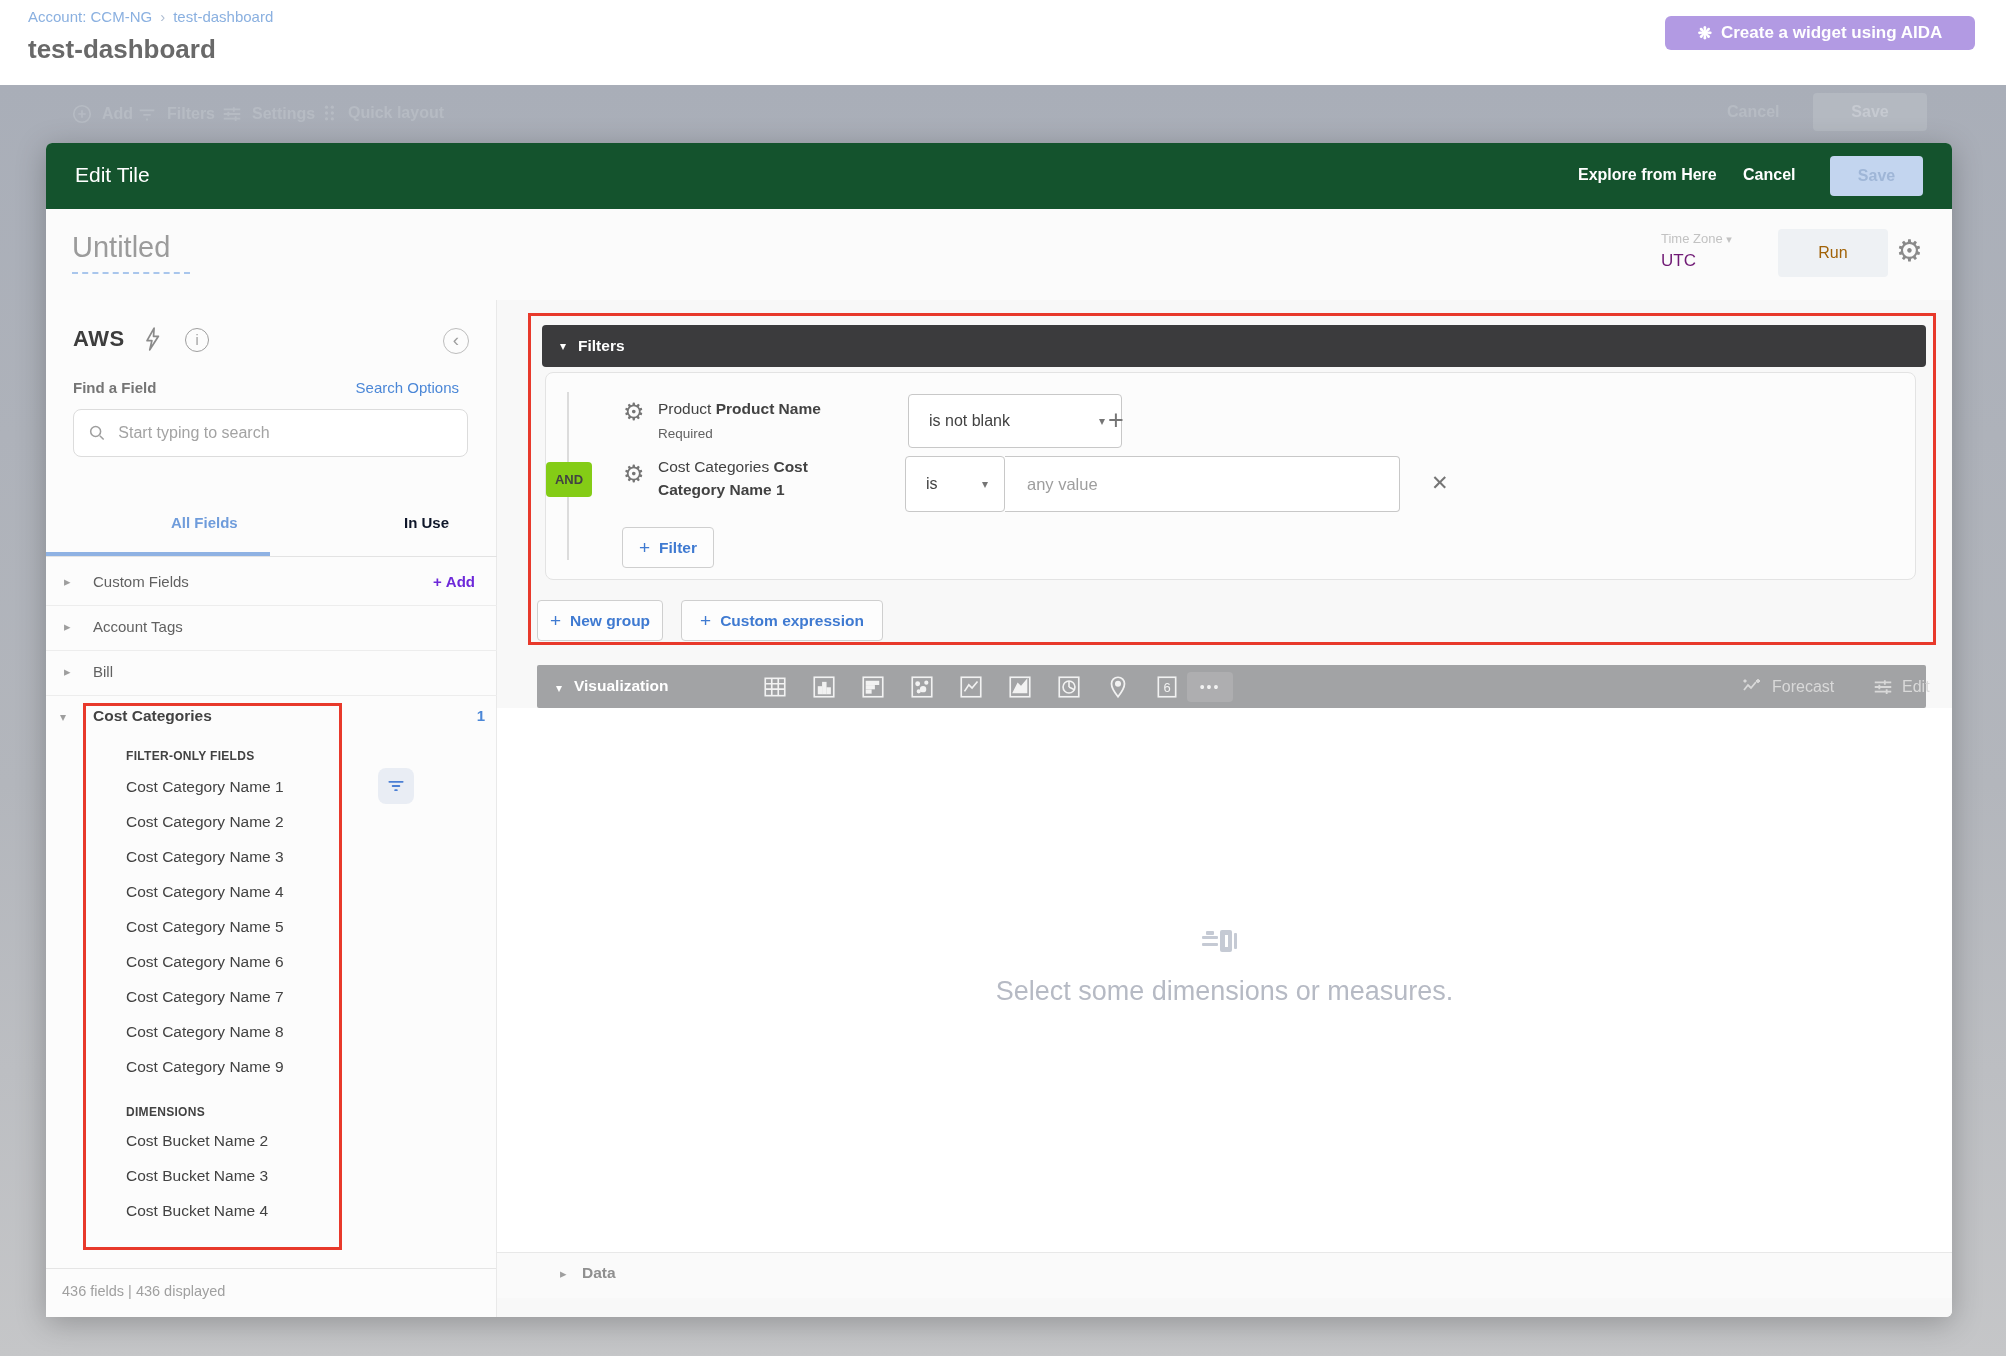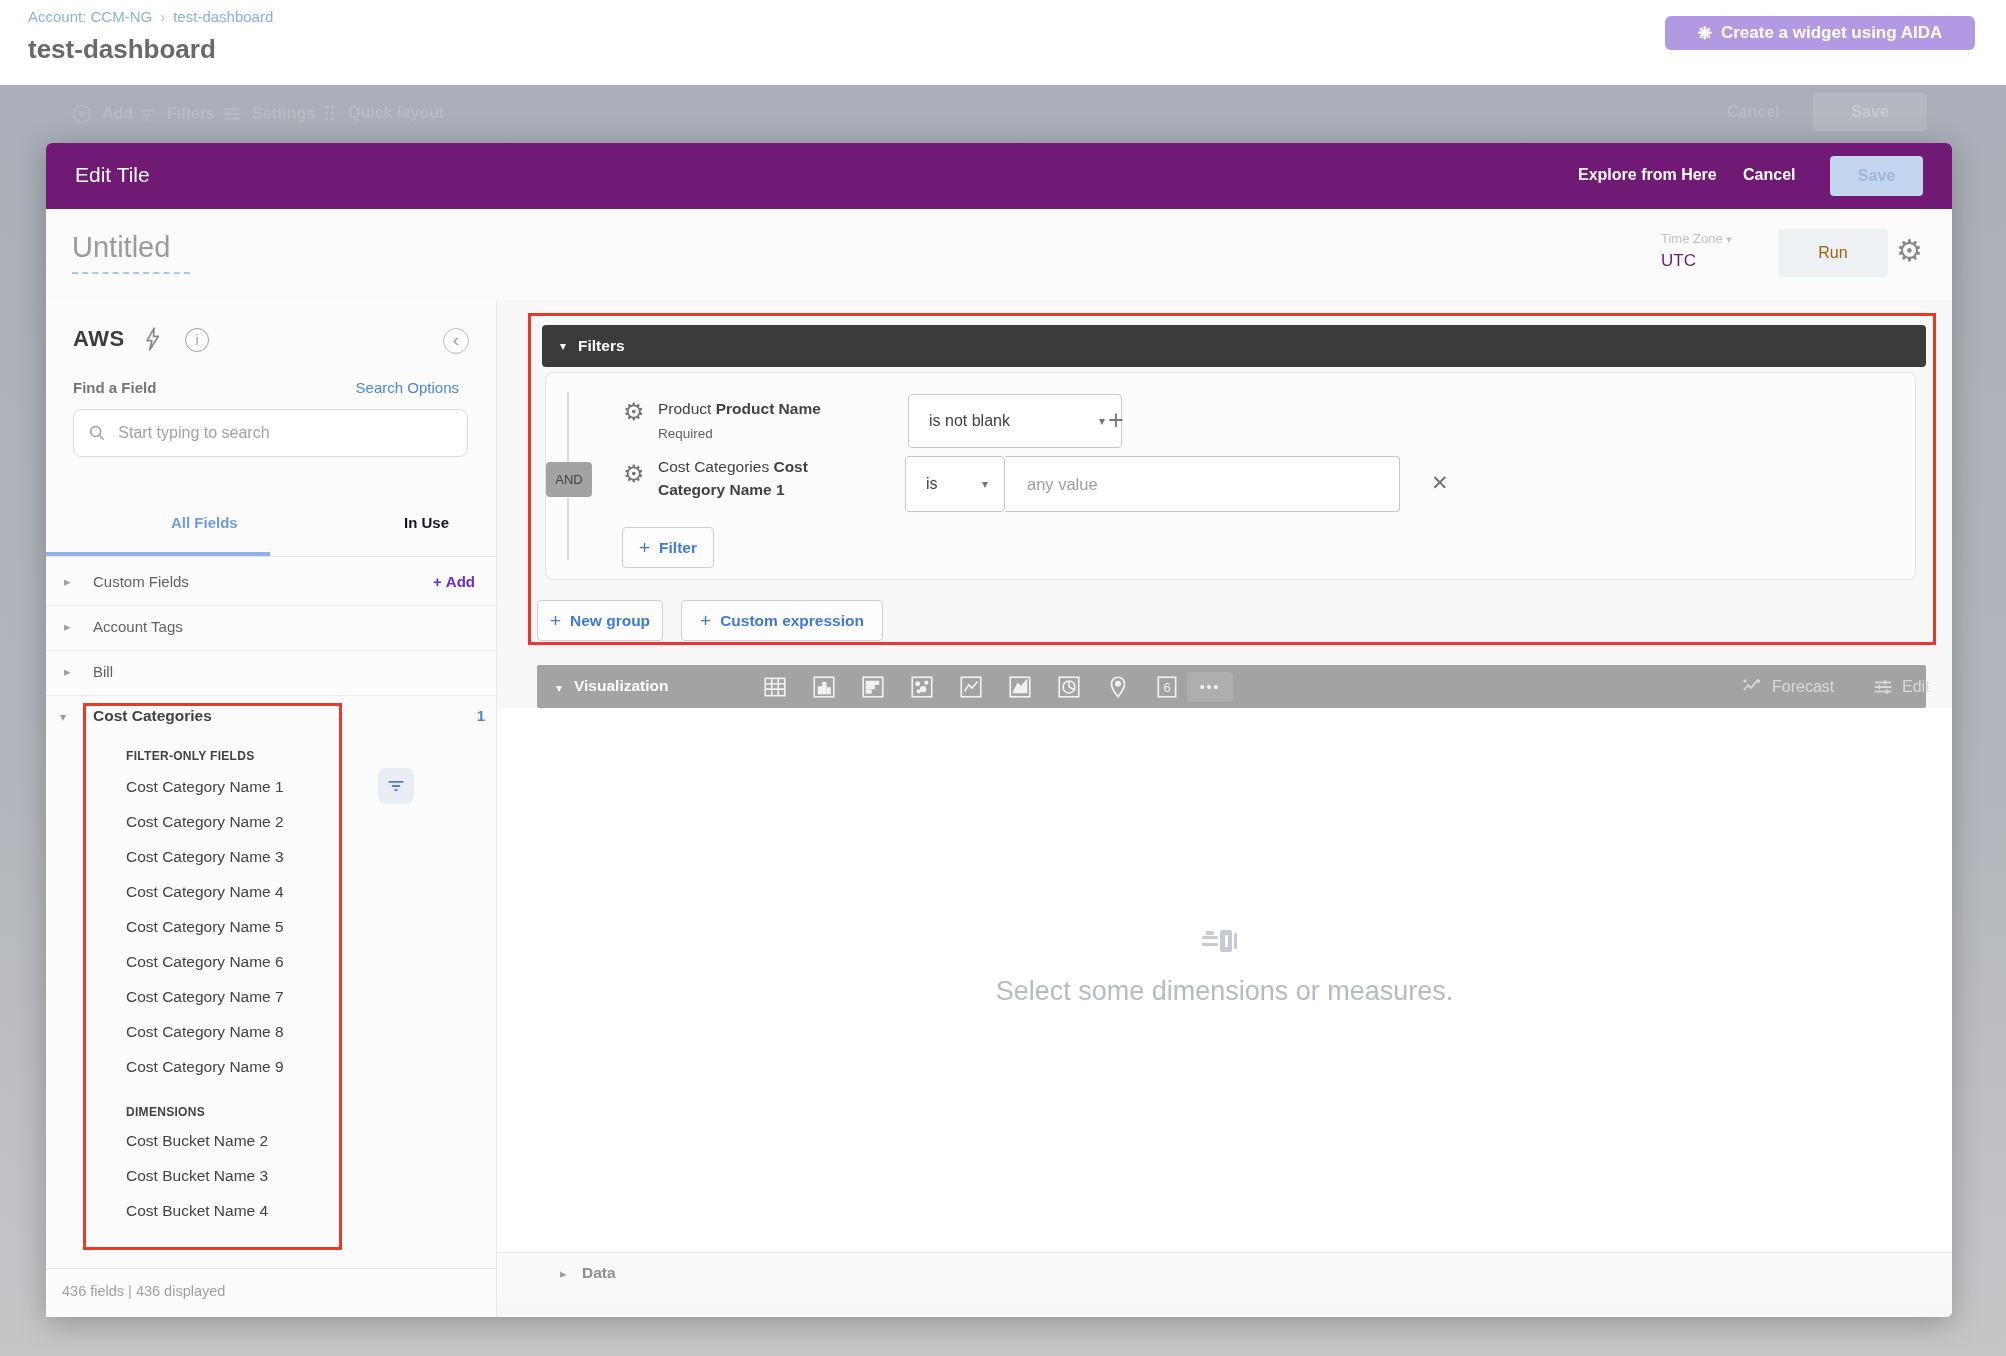--- a/index.html
+++ b/index.html
@@ -18,21 +18,21 @@
   
   .backdrop { left:0; top:85px; width:2006px; height:1271px; background:linear-gradient(#a9aeb8, #b3b6bc 55%, #c5c6c8); }
   .bg-toolbar { left:0; top:0; width:2006px; height:58px; color:#bcc1c8; font-size:16px; font-weight:600; }
   .bg-tb-item { position:absolute; top:18px; display:flex; align-items:center; gap:9px; color:#b6bbc3; }
   .bg-save-chip { position:absolute; left:1813px; top:8px; width:114px; height:38px; background:#b4b9c1; border-radius:4px;
                   color:#c6cad1; display:flex; align-items:center; justify-content:center; font-size:16px; font-weight:600; }
 
   
   .modal { left:46px; top:143px; width:1906px; height:1174px; background:#fff; border-radius:6px;
            box-shadow:0 6px 30px rgba(0,0,0,.25); }
-  .modal-header { left:0; top:0; width:1906px; height:66px; background:#701a75; border-radius:6px 6px 0 0; }
+  .modal-header { left:0; top:0; width:1906px; height:66px; background:#14532d; border-radius:6px 6px 0 0; }
   .modal-title { left:29px; top:20px; font-size:21px; color:#fff; }
   .hdr-link { top:23px; font-size:16px; font-weight:600; color:#fff; cursor:pointer; }
   .hdr-save { left:1784px; top:13px; width:93px; height:40px; background:#c3d5ef; border-radius:4px; border:none;
               color:#9fb6d7; font-size:16px; font-weight:600; }
 
   .title-row { left:0; top:66px; width:1906px; height:91px; background:#fbfbfb; }
   .untitled { left:26px; top:22px; font-size:29px; color:#9b9b9b; border-bottom:2px dashed #a9c6ec; padding:0 10px 8px 0; min-width:118px; }
   .tz-label { left:1615px; top:22px; font-size:13px; color:#c2c2c2; }
   .tz-caret { color:#c2c2c2; font-size:11px; }
   .tz-value { left:1615px; top:42px; font-size:17px; color:#701a75; }
@@ -73,22 +73,22 @@
   .side-footer span { position:absolute; left:16px; top:14px; font-size:14.5px; color:#a0a0a0; }
 
   
   .content { left:451px; top:157px; width:1455px; height:1017px; background:#f8f8f8; border-radius:0 0 6px 0; }
   .filters-bar { left:45px; top:25px; width:1384px; height:42px; background:#3b3b3d; border-radius:4px;
                  display:flex; align-items:center; padding-left:18px; gap:12px; cursor:pointer; }
   .filters-bar .caret { color:#fff; font-size:12px; }
   .filters-bar .lbl { color:#fff; font-size:15.5px; font-weight:bold; }
   .filter-panel { left:48px; top:72px; width:1371px; height:208px; background:#fcfcfc; border:1px solid #e3e3e3; border-radius:8px; }
   .vline { left:70px; top:92px; width:2px; height:168px; background:#dcdcdc; }
-  .and-chip { left:49px; top:162px; width:46px; height:35px; background:#a3a3a3; border-radius:4px;
-              display:flex; align-items:center; justify-content:center; font-size:13px; font-weight:normal; color:#424242; }
+  .and-chip { left:49px; top:162px; width:46px; height:35px; background:#84cc16; border-radius:4px;
+              display:flex; align-items:center; justify-content:center; font-size:13px; font-weight:bold; color:#424242; }
   .row-gear { font-size:24px; color:#757575; cursor:pointer; }
   .fld { font-size:15.5px; color:#424242; line-height:23px; }
   .fld b { font-weight:bold; }
   .fld-note { font-size:13.5px; color:#616161; margin-top:2px; }
   .dropdown { background:#fff; border:1px solid #c8c8c8; border-radius:4px; display:flex; align-items:center;
               justify-content:space-between; padding:0 16px 0 20px; cursor:pointer; }
   .dropdown .txt { font-size:16px; color:#424242; }
   .dropdown .caret { color:#757575; font-size:12px; margin-left:14px; }
   .value-input { background:#fff; border:1px solid #c8c8c8; border-left:none; border-radius:0 4px 4px 0; padding:0 22px; }
   .value-input input { border:none; outline:none; width:100%; height:100%; font-size:16.5px; color:#424242; background:transparent; font-family:"Liberation Sans",sans-serif; }

